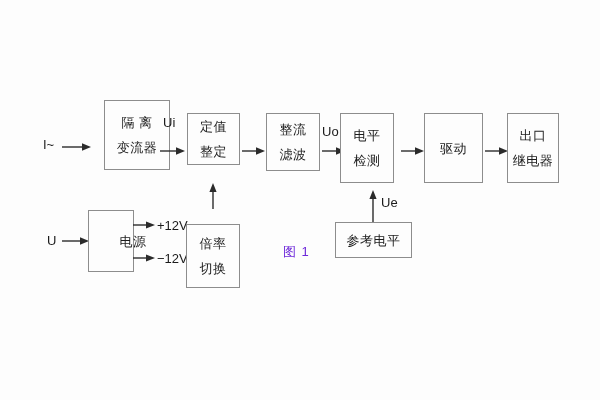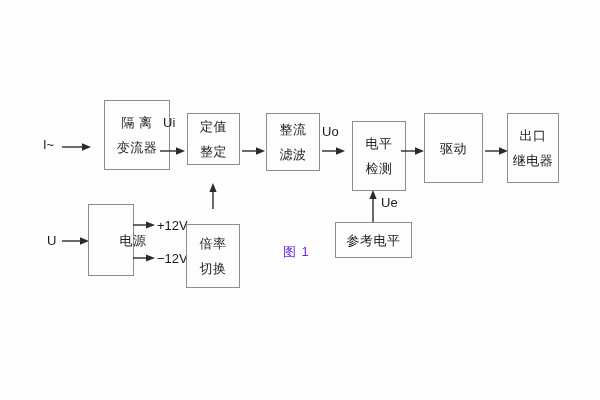--- a/index.html
+++ b/index.html
@@ -113,21 +113,21 @@
 
   <div class="lbl" style="left:322px; top:125px;">Uo</div>
 
   <div class="conn" style="left:322px; top:144px;">
     <svg width="24" height="14" viewBox="0 0 24 14">
       <line x1="0" y1="7" x2="16" y2="7" stroke="#2b2b2b" stroke-width="1.4"></line>
       <polygon points="23,7 14,3.2 14,10.8" fill="#2b2b2b"></polygon>
     </svg>
   </div>
 
-  <div class="box" style="left:352px; top:113px; width:54px; height:70px;margin-top:8px;">
+  <div class="box" style="left:340px; top:113px; width:54px; height:70px;">
     <span class="ln">电平</span>
     <span class="ln">检测</span>
   </div>
 
   <div class="conn" style="left:401px; top:144px;">
     <svg width="24" height="14" viewBox="0 0 24 14">
       <line x1="0" y1="7" x2="16" y2="7" stroke="#2b2b2b" stroke-width="1.4"></line>
       <polygon points="23,7 14,3.2 14,10.8" fill="#2b2b2b"></polygon>
     </svg>
   </div>
@@ -150,21 +150,21 @@
 
   <div class="lbl" style="left:47px; top:234px;">U</div>
 
   <div class="conn" style="left:62px; top:234px;">
     <svg width="28" height="14" viewBox="0 0 28 14">
       <line x1="0" y1="7" x2="20" y2="7" stroke="#2b2b2b" stroke-width="1.4"></line>
       <polygon points="27,7 18,3.2 18,10.8" fill="#2b2b2b"></polygon>
     </svg>
   </div>
 
-  <div class="box single" style="left:88px; top:204px; width:45px; height:72px;padding-left:44px;">
+  <div class="box single" style="left:88px; top:210px; width:45px; height:62px;padding-left:44px;">
     <span class="ln">电源</span>
   </div>
 
   <div class="conn" style="left:133px; top:219px;">
     <svg width="24" height="12" viewBox="0 0 24 12">
       <line x1="0" y1="6" x2="15" y2="6" stroke="#2b2b2b" stroke-width="1.4"></line>
       <polygon points="22,6 13,2.4 13,9.6" fill="#2b2b2b"></polygon>
     </svg>
   </div>
   <div class="lbl" style="left:157px; top:219px;">+12V</div>

